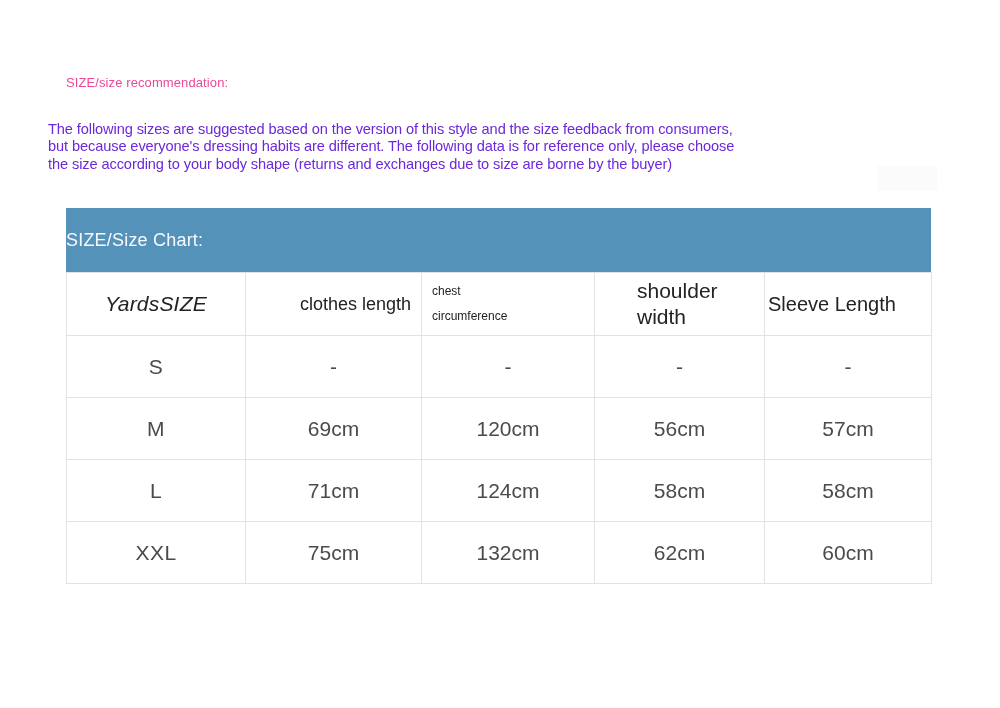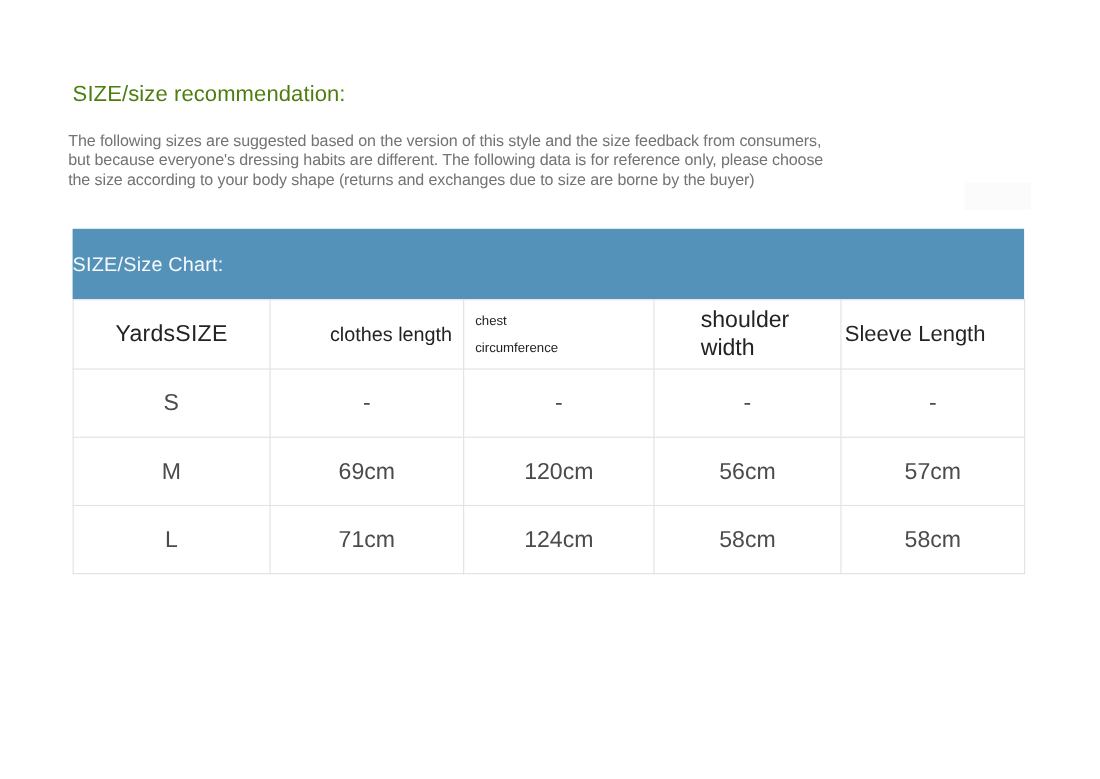--- a/index.html
+++ b/index.html
@@ -6,31 +6,31 @@
   html, body {
     width: 1000px; height: 708px;
     background: #ffffff;
     font-family: "Liberation Sans", sans-serif;
     overflow: hidden;
     position: relative;
   }
   .page-title {
     position: absolute;
     left: 66px; top: 75px;
-    font-size: 20px;
-    color: #4d7c0f;
+    font-size: 13px;
+    color: #ec4899;
     letter-spacing: 0.1px;
   }
   .size-description {
     position: absolute;
-    left: 62px; top: 121px;
+    left: 48px; top: 121px;
     width: 880px;
     font-size: 14.6px;
     line-height: 17.3px;
-    color: #737373;
+    color: #6d28d9;
     letter-spacing: -0.1px;
     white-space: pre-line;
   }
   .watermark-remnant {
     position: absolute;
     left: 877px; top: 166px;
     width: 60px; height: 25px;
     background: #fbfbfb;
   }
   .size-chart {
@@ -58,21 +58,21 @@
     font-weight: normal;
   }
   table.chart-table thead th { height: 63px; color: #232323; }
   table.chart-table tbody td {
     height: 62px;
     text-align: center;
     font-size: 21px;
     color: #4b4b4b;
   }
   td.size-cell { color: #434343; letter-spacing: 0.5px; }
-  .th-yards  { text-align: center; font-size: 21px; letter-spacing: 0.2px; }
+  .th-yards  { text-align: center; font-size: 21px; letter-spacing: 0.2px; font-style: italic; }
   .th-clothes{ text-align: right;  font-size: 18px; padding-right: 10px; }
   .th-chest  { text-align: left;   font-size: 12px; padding-left: 10px; white-space: pre-line; line-height: 25px; }
   .th-shoulder{ text-align: left;  font-size: 21px; padding-left: 42px; white-space: pre-line; line-height: 26px; margin-top: 36px; }
   .th-sleeve { text-align: left;   font-size: 20px; padding-left: 3px; margin-top: 41px; }
 </style>
 </head>
 <body>
 
 <div class="page-title">SIZE/size recommendation:</div>
 
@@ -120,15 +120,22 @@
         <td>56cm</td>
         <td>57cm</td>
       </tr>
       <tr>
         <td class="size-cell">L</td>
         <td>71cm</td>
         <td>124cm</td>
         <td>58cm</td>
         <td>58cm</td>
       </tr>
+      <tr>
+        <td class="size-cell">XXL</td>
+        <td>75cm</td>
+        <td>132cm</td>
+        <td>62cm</td>
+        <td>60cm</td>
+      </tr>
     </tbody>
   </table>
 </div>
 
 </body></html>

